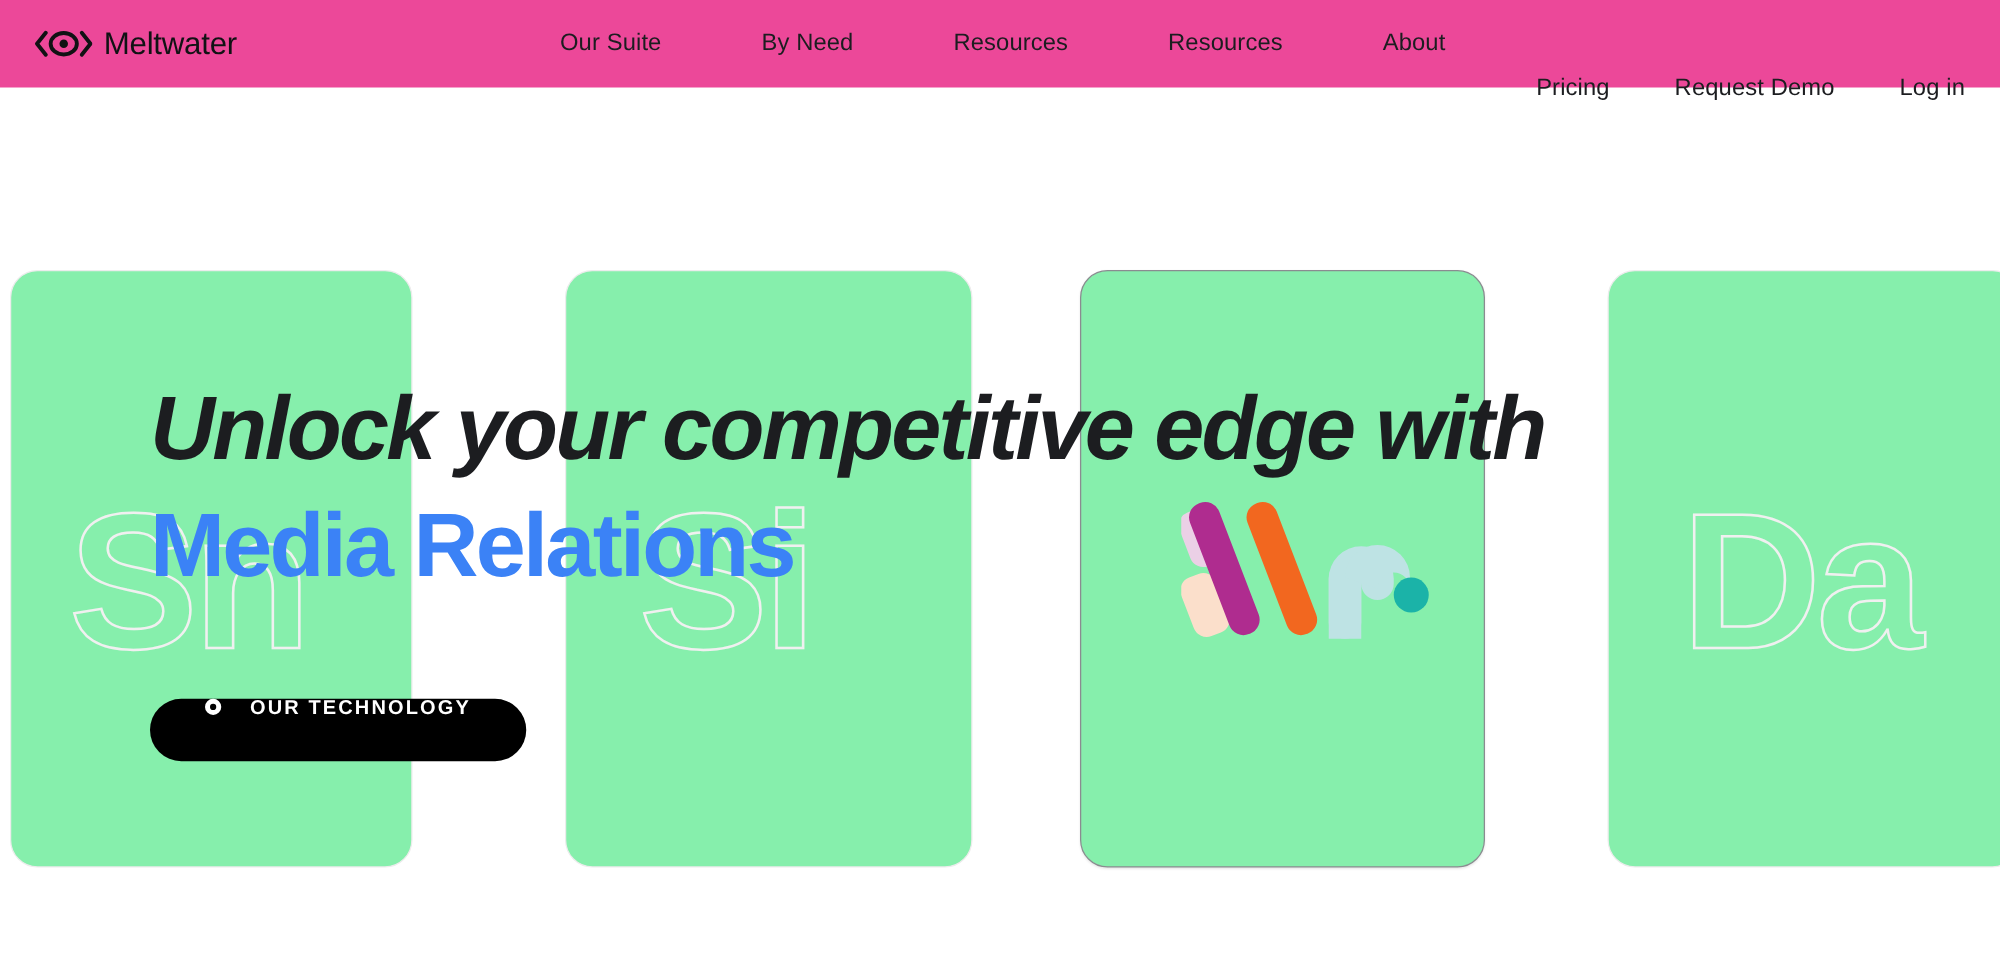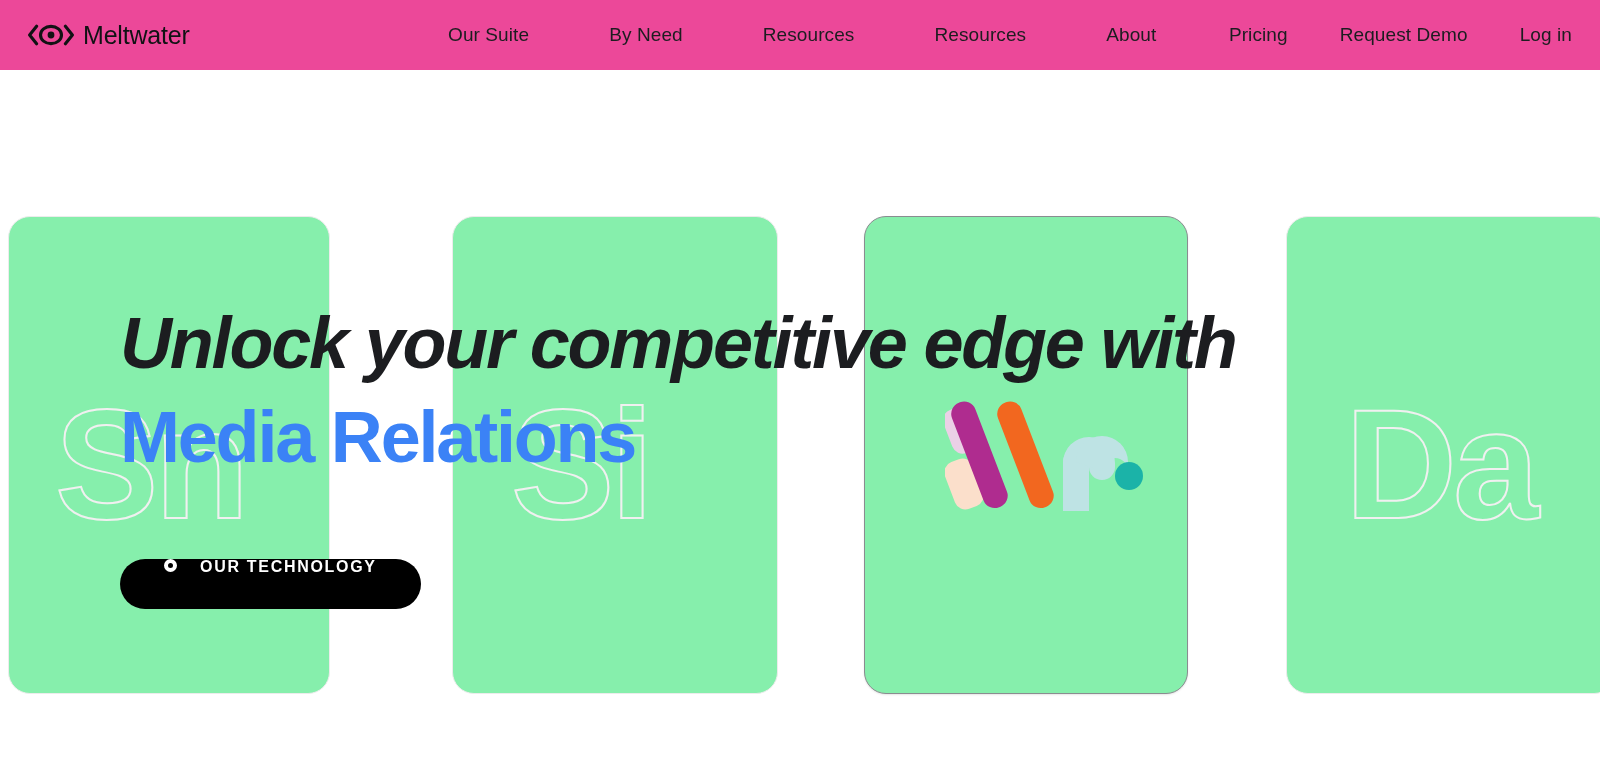--- a/index.html
+++ b/index.html
@@ -33,21 +33,21 @@
     position:absolute; left:448px; top:22px;
     display:flex; align-items:center; gap:0;
   }
   .nav-center .nav-link { margin-right:80px; }
   .nav-center .nav-link:last-child { margin-right:0; }
 
   .nav-right {
     position:absolute; right:28px; top:22px;
     display:flex; align-items:center; gap:0;
   }
-  .nav-right .nav-link { margin-left:52px; }
+  .nav-right .nav-link { margin-left:52px;margin-top:36px; }
   .nav-right .nav-link:first-child { margin-left:0; }
 
   .nav-link {
     font-size:19px; color:#1c1d20; text-decoration:none;
     white-space:nowrap; line-height:26px; font-weight:400;
     letter-spacing:0.1px;
   }
 
   
   .cards {

